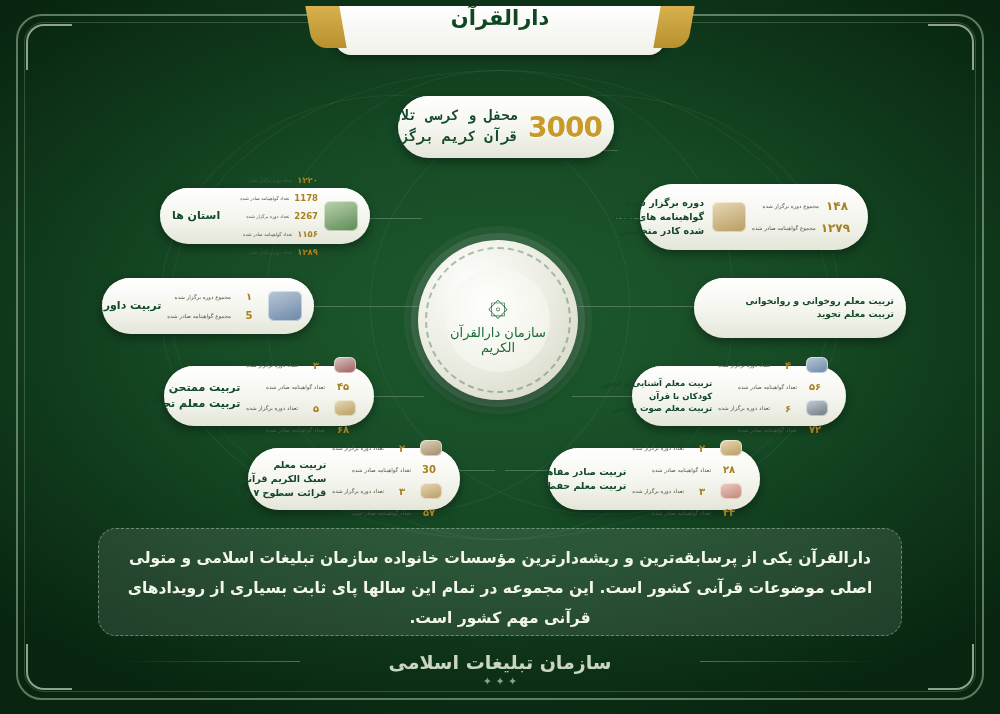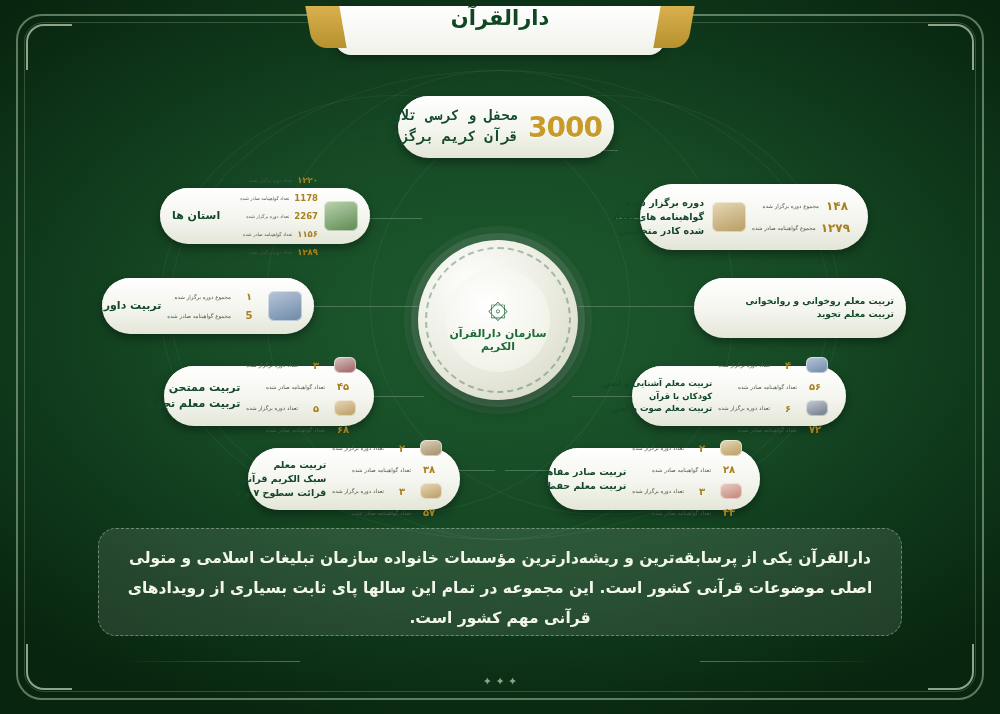--- a/index.html
+++ b/index.html
@@ -86,21 +86,21 @@
   .emblem-core {
     width: 104px; height: 104px; border-radius: 50%;
     background: radial-gradient(circle at 40% 35%, #ffffff, #eceedf);
     display:flex; flex-direction: column; align-items:center; justify-content:center;
     text-align: center;
   }
   .emblem-mark {
     font-size: 34px; color: #1d6b36; line-height: 1;
   }
   .emblem-label {
-    font-size: 11px; color: #1d6b36; margin-top: 5px; font-weight: bold;
+    font-size: 13px; color: #1d6b36; margin-top: 5px; font-weight: normal;
   }
 
   
   .card {
     position: absolute;
     background: linear-gradient(180deg,#ffffff 0%,#f4f5ee 55%,#e4e6d8 100%);
     border-radius: 40px;
     box-shadow: 0 4px 10px rgba(0,0,0,0.38), inset 0 1px 0 rgba(255,255,255,0.9);
     display: flex; align-items: center; justify-content: flex-start;
     padding: 6px 12px;
@@ -320,21 +320,21 @@
 </div>
 
 <div class="card" id="card-sabk">
   <div class="rows">
     <div class="row">
       <span class="thumb t-mosque" style="width:22px;height:16px"></span>
       <span class="num">۲</span>
       <span class="cap">تعداد دوره برگزار شده</span>
     </div>
     <div class="row">
-      <span class="num">۳۸</span>
+      <span class="num">30</span>
       <span class="cap">تعداد گواهینامه صادر شده</span>
     </div>
     <div class="row">
       <span class="thumb t-book" style="width:22px;height:16px"></span>
       <span class="num">۳</span>
       <span class="cap">تعداد دوره برگزار شده</span>
     </div>
     <div class="row">
       <span class="num">۵۷</span>
       <span class="cap">تعداد گواهینامه صادر شده</span>
@@ -426,14 +426,15 @@
     <div>گواهینامه های تعداد</div>
     <div>شده کادر متخصص</div>
   </div>
 </div>
 
 <div class="desc">دارالقرآن یکی از پرسابقه‌ترین و ریشه‌دارترین مؤسسات خانواده سازمان تبلیغات اسلامی و متولی اصلی موضوعات قرآنی کشور است. این مجموعه در تمام این سالها پای ثابت بسیاری از رویدادهای قرآنی مهم کشور است.</div>
 
 <div class="footer-rule left"></div>
 <div class="footer-rule right"></div>
 <div class="footer-logo">
+  <div class="fl-text">سازمان تبلیغات اسلامی</div>
   <div class="fl-orn">✦ ✦ ✦</div>
 </div>
 
 </body></html>

